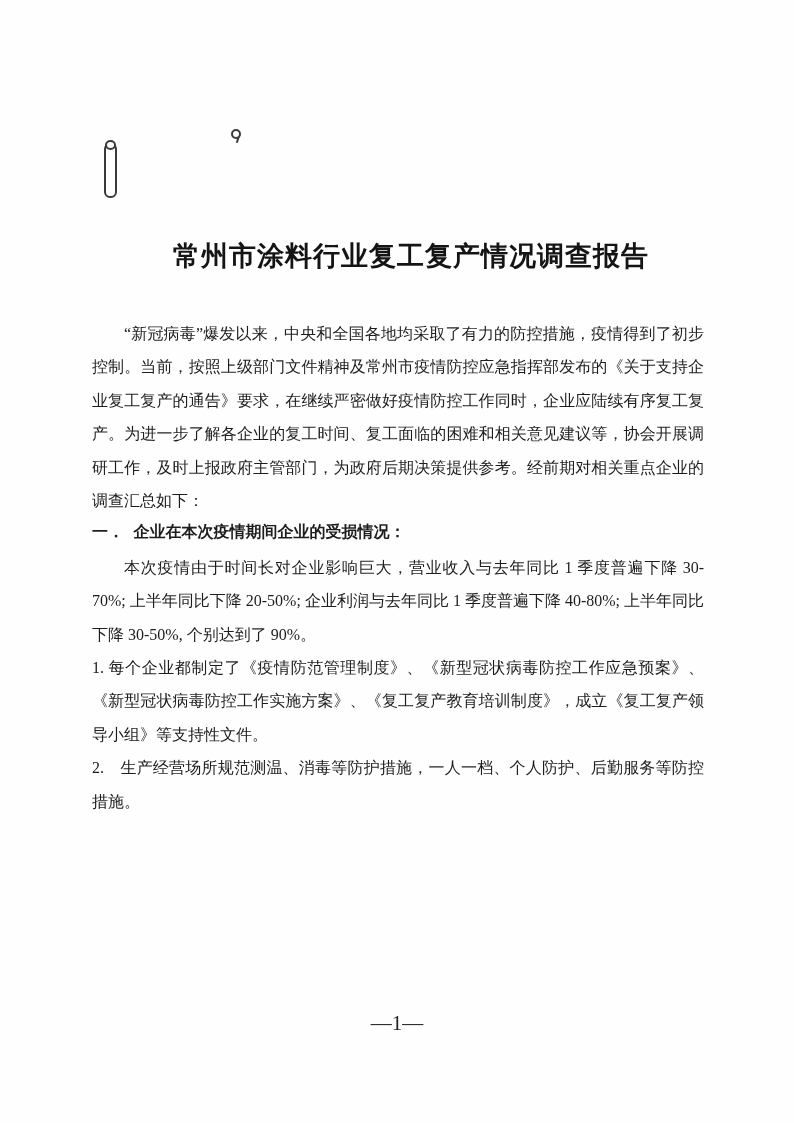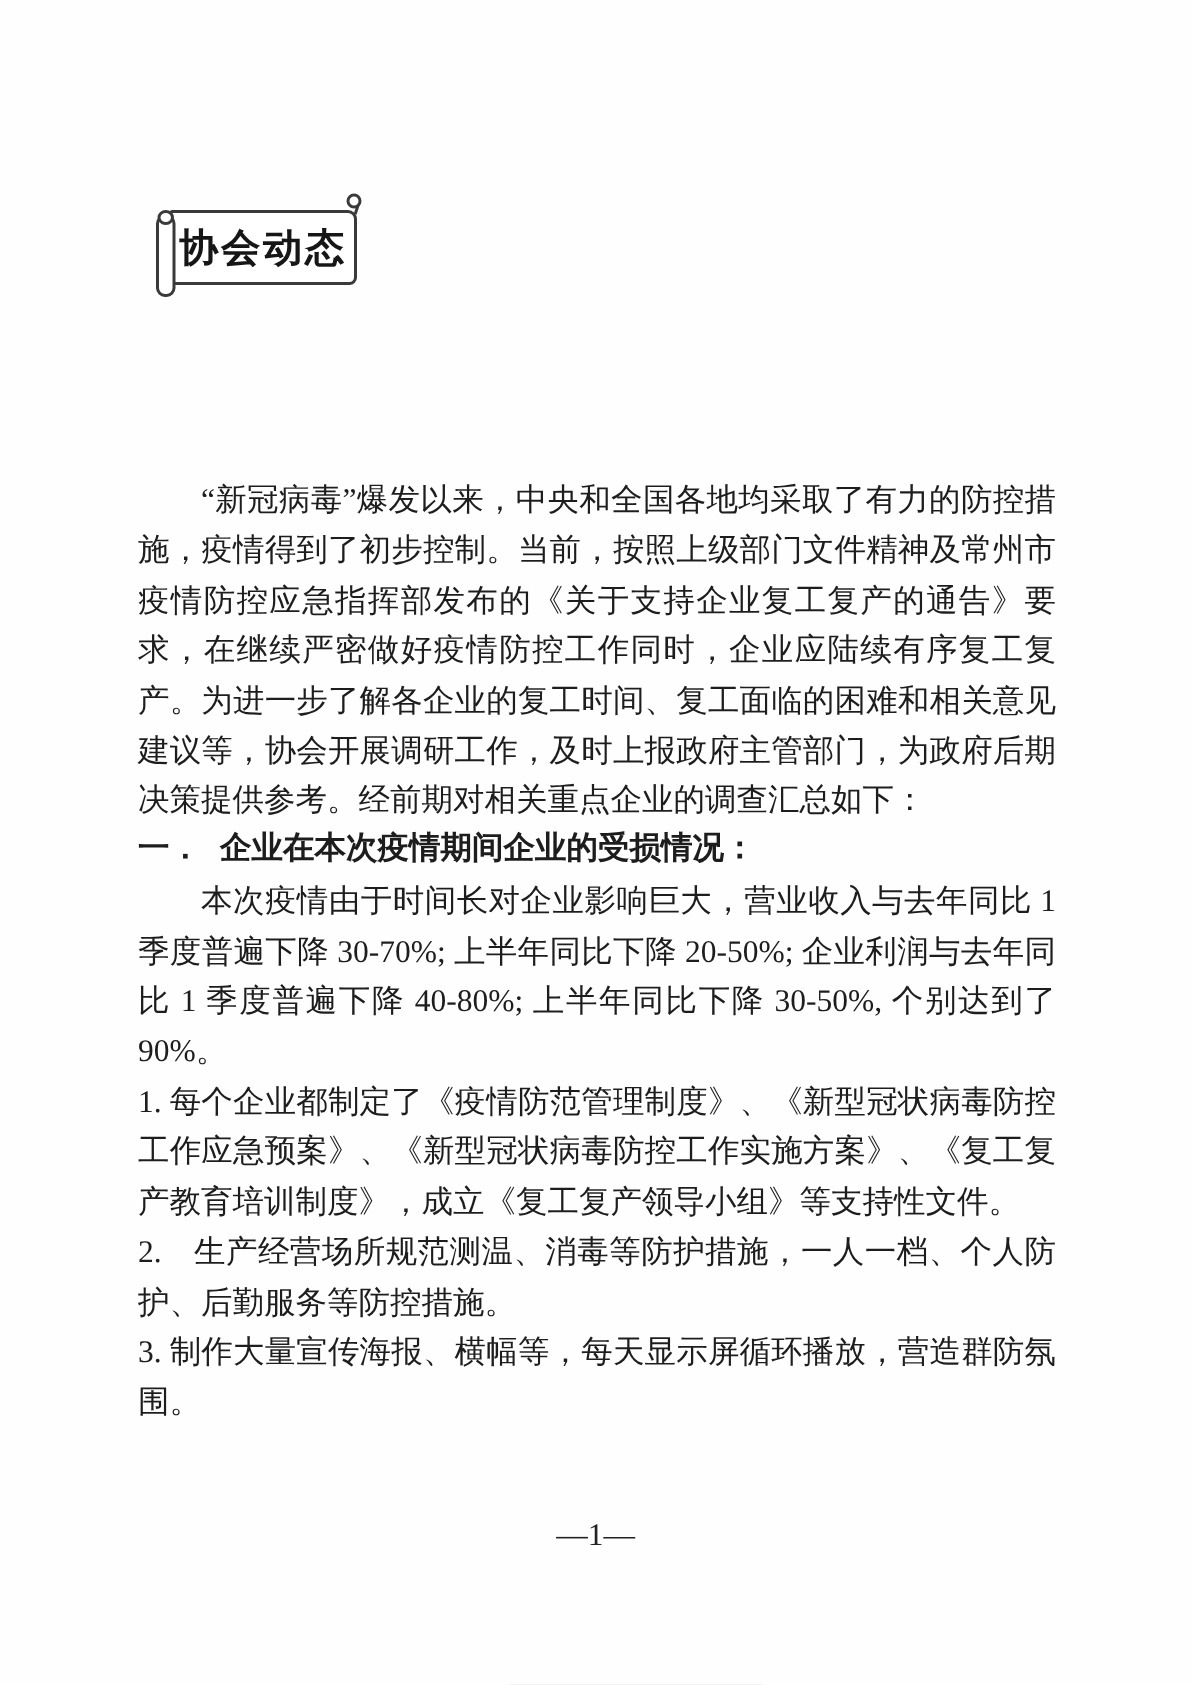--- a/index.html
+++ b/index.html
@@ -53,55 +53,52 @@
     position: absolute; left: 0; top: 238px; width: 794px;
     text-align: center; text-indent: 28px;
     font-size: 27px; font-weight: bold; letter-spacing: 1px;
     color: #141414;
   }
 
   
   .content { position: absolute; left: 92px; top: 317px; width: 612px; }
   .content p {
     margin: 0;
-    font-size: 21px;
+    font-size: 16px;
     line-height: 33.4px;
     text-align: justify;
     text-justify: inter-ideograph;
     color: #1d1d1d;
   }
   .p-indent { text-indent: 2em; }
   .heading { font-weight: bold; color: #121212; font-family: Liberation Mono, monospace; }
 
   
   .page-number {
     position: absolute; left: 0; top: 1011px; width: 794px;
     text-align: center; font-size: 21px; color: #222;
   }
 </style>
 </head>
 <body>
 
 <div class="page">
 
   <div class="banner">
-    <div class="banner-box">
-      <span class="banner-label">协会动态</span>
-    </div>
     <div class="banner-roll"></div>
     <div class="banner-roll-cap"></div>
     <div class="banner-curl-tail"></div>
     <div class="banner-curl"></div>
   </div>
 
+  <div class="doc-title">常州市涂料行业复工复产情况调查报告</div>
 
   <div class="content">
     <p class="p-indent">“新冠病毒”爆发以来，中央和全国各地均采取了有力的防控措施，疫情得到了初步控制。当前，按照上级部门文件精神及常州市疫情防控应急指挥部发布的《关于支持企业复工复产的通告》要求，在继续严密做好疫情防控工作同时，企业应陆续有序复工复产。为进一步了解各企业的复工时间、复工面临的困难和相关意见建议等，协会开展调研工作，及时上报政府主管部门，为政府后期决策提供参考。经前期对相关重点企业的调查汇总如下：</p>
     <p class="heading">一． 企业在本次疫情期间企业的受损情况：</p>
     <p class="p-indent">本次疫情由于时间长对企业影响巨大，营业收入与去年同比 1 季度普遍下降 30-70%; 上半年同比下降 20-50%; 企业利润与去年同比 1 季度普遍下降 40-80%; 上半年同比下降 30-50%, 个别达到了 90%。</p>
     <p>1. 每个企业都制定了《疫情防范管理制度》、《新型冠状病毒防控工作应急预案》、《新型冠状病毒防控工作实施方案》、《复工复产教育培训制度》，成立《复工复产领导小组》等支持性文件。</p>
     <p>2.　生产经营场所规范测温、消毒等防护措施，一人一档、个人防护、后勤服务等防控措施。</p>
-    <p>3. 制作大量宣传海报、横幅等，每天显示屏循环播放，营造群防氛围。</p>
   </div>
 
   <div class="page-number">—1—</div>
 
 </div>
 
 </body></html>

